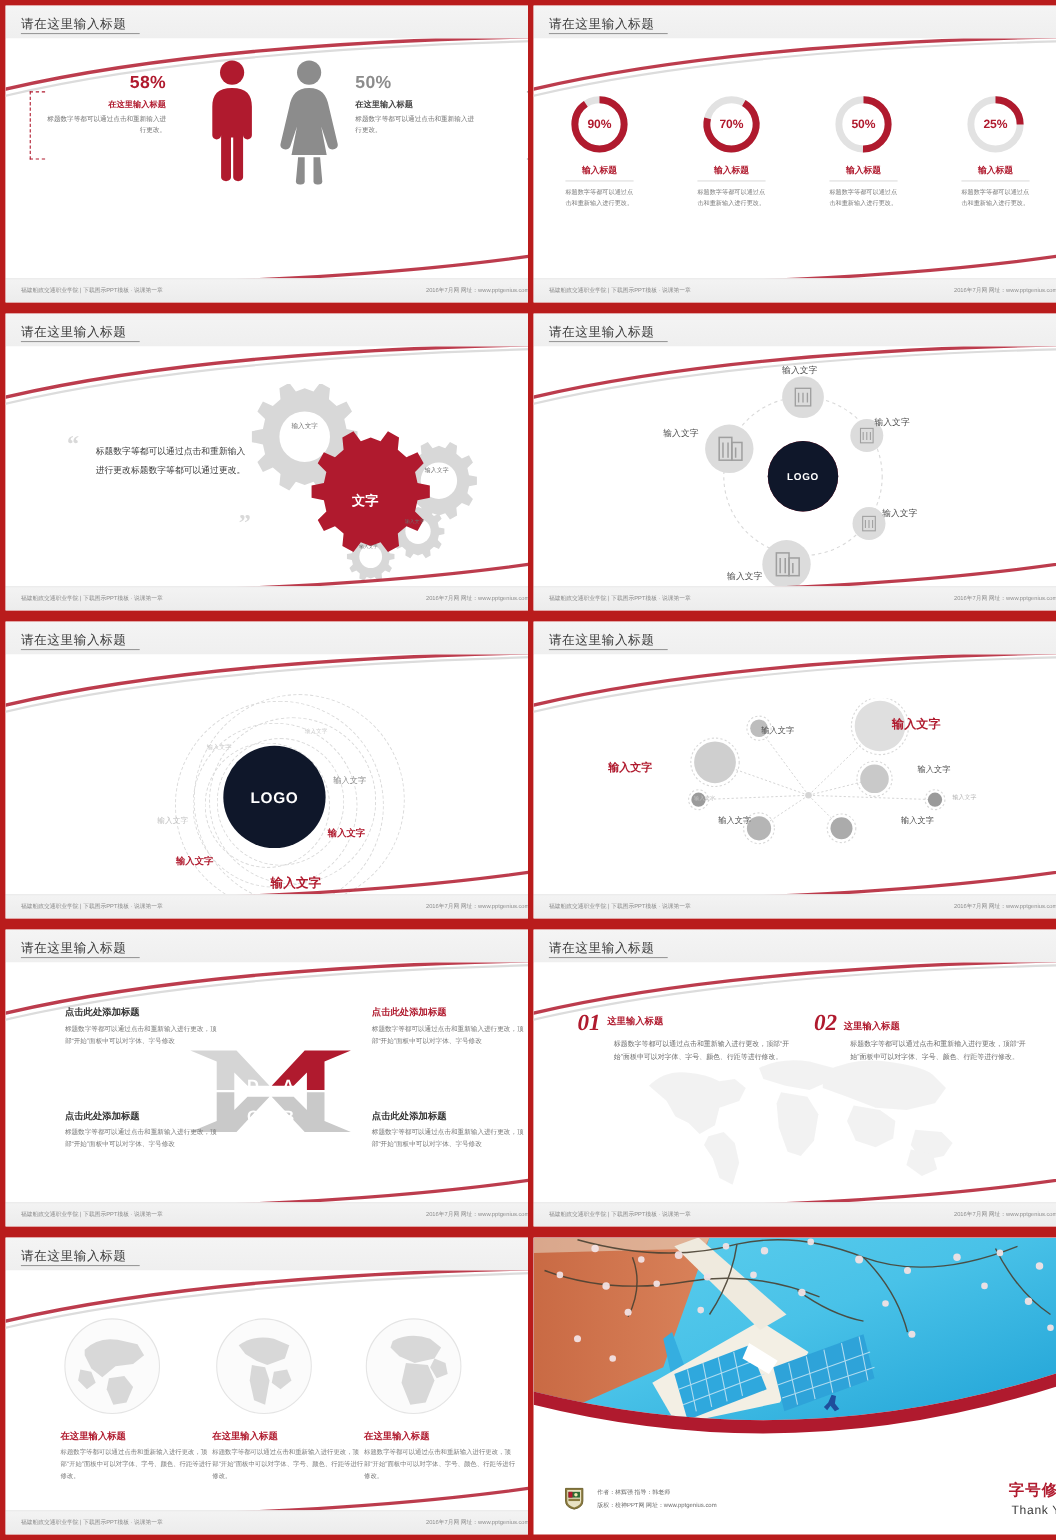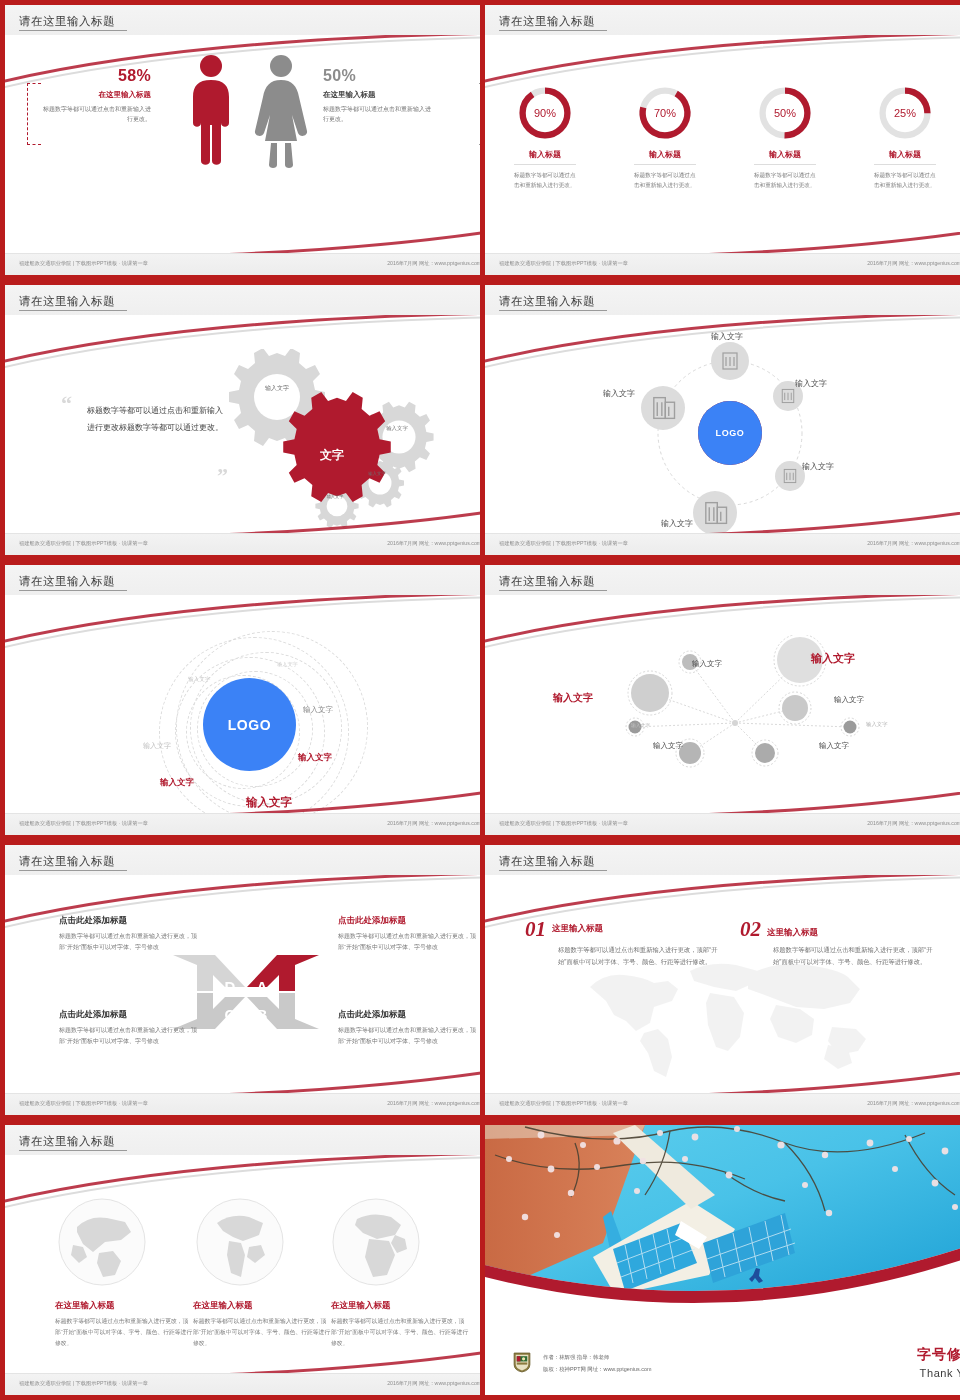--- a/index.html
+++ b/index.html
@@ -92,42 +92,42 @@
     position:absolute; right:22px; top:48px; width:14px; height:62px;
     border-right:1px dashed #9b9b9b; border-top:1px dashed #9b9b9b;
     border-bottom:1px dashed #9b9b9b;
   }
   
   .donuts { position:absolute; left:0; top:50px; width:480px; display:flex; }
   .donut-cell { width:120px; text-align:center; }
   .donut { width:56px; height:56px; margin:0 auto; position:relative; }
   .donut-val {
     position:absolute; inset:0; display:flex; align-items:center;
-    justify-content:center; font-size:11px; font-weight:normal; color:#b01a2e;
+    justify-content:center; font-size:11px; font-weight:bold; color:#b01a2e;
   }
   .donut-label { margin-top:8px; font-size:8px; font-weight:bold; color:#b01a2e; }
   .donut-line { width:62px; height:1px; background:#ddd; margin:4px auto 0; }
   .donut-desc {
     font-size:5.6px; color:#7a7a7a; line-height:1.8; margin:5px auto 0;
     width:62px; text-align:left;
   }
   
   .quote-mark { position:absolute; font-size:22px; color:#d9d9d9; font-family:"Liberation Serif",serif; font-weight:bold; }
   .s3-text {
     position:absolute; left:82px; top:88px; width:140px;
     font-size:8px; color:#3d3d3d; line-height:2.1;
   }
   .gearlbl {
     position:absolute; text-align:center; color:#6e6e6e; line-height:1.25;
     pointer-events:none;
   }
   
   .hublbl { position:absolute; font-size:8px; color:#4a4a4a; white-space:nowrap; }
   .logo-circle {
-    position:absolute; border-radius:50%; background:#3b82f6; color:#fff;
+    position:absolute; border-radius:50%; background:#0f172a; color:#fff;
     display:flex; align-items:center; justify-content:center;
     font-weight:bold; letter-spacing:.6px;
   }
   
   .ring { position:absolute; border:1px dashed #dcdcdc; border-radius:50%; }
   .ringlbl { position:absolute; white-space:nowrap; }
   .netlbl { position:absolute; white-space:nowrap; }
   
   .x-txt { position:absolute; width:150px; }
   .x-head { font-size:8.5px; font-weight:bold; color:#333; margin-bottom:4px; }

